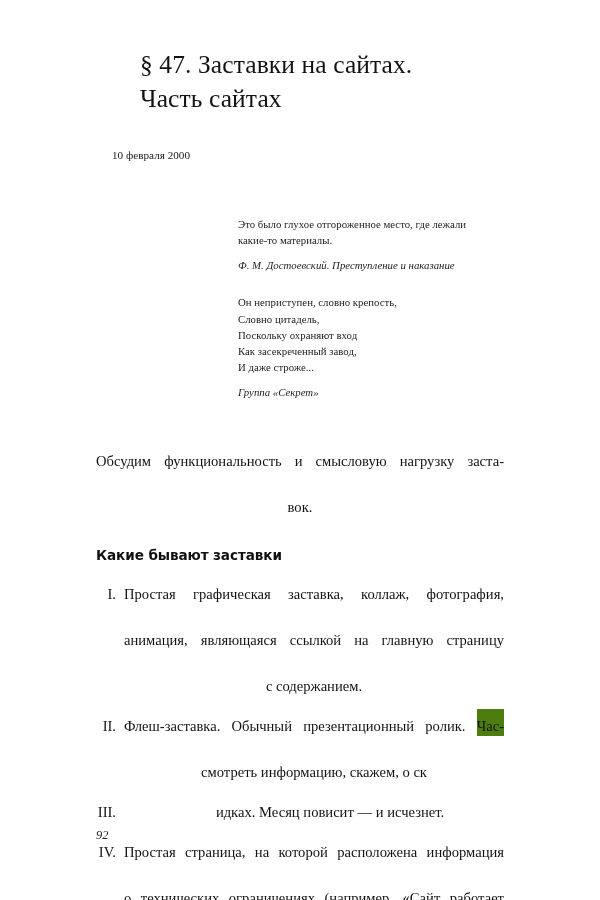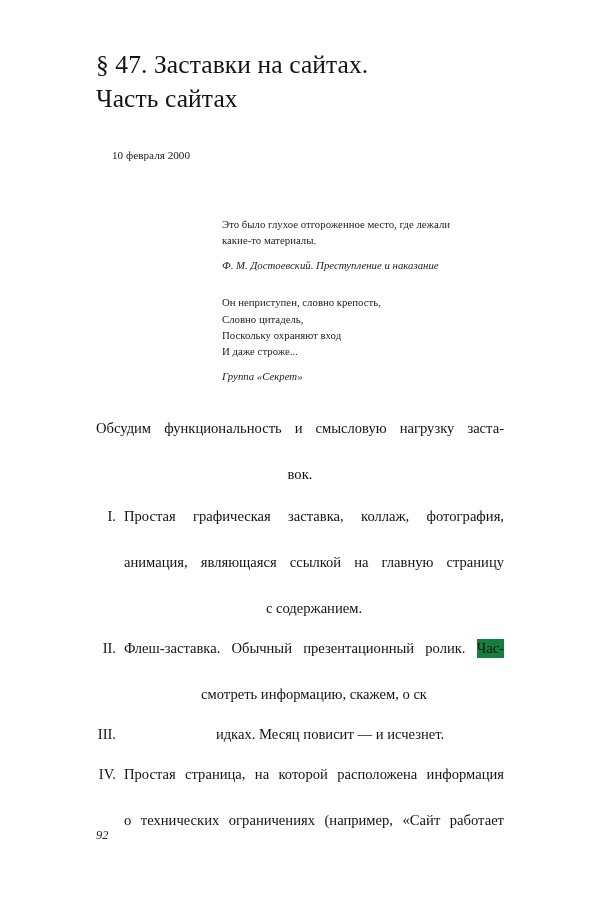--- a/index.html
+++ b/index.html
@@ -34,33 +34,34 @@
     font-family: "Liberation Serif", "DejaVu Serif", serif;
     font-weight: normal;
     font-size: 25.5px;
     line-height: 1.32;
     letter-spacing: 0.1px;
     color: #131313;
   }
   .title-line {
     display: block;
     white-space: nowrap;
+    margin-left: 44px;
   }
 
   .date {
     margin: 16px;
     padding-top: 17px;
     font-size: 11.2px;
     line-height: 1.3;
     color: #242424;
   }
 
   
   .epigraphs {
-    margin: 0;
+    margin: 16px;
     padding-top: 37px;
     padding-left: 126px;
     width: 282px;
     box-sizing: content-box;
   }
   .epigraph {
     font-size: 10.8px;
     line-height: 1.5;
     color: #1d1d1d;
   }
@@ -153,23 +154,23 @@
     height: 0;
   }
   .ln.last {
     text-align: center;
   }
   .ln.last::after {
     content: none;
   }
 
   mark.hl {
-    background: #15803d;
-    color: #131313;
-    padding: 1px 0 2px 0;
+    background: #4d7c0f;
+    color: #131313;
+    padding: 9px 0 2px 0;
     border-radius: 0;
   }
 
   
   .folio {
     position: absolute;
     left: 96px;
     top: 828px;
     font-size: 12.4px;
     line-height: 1.2;
@@ -195,31 +196,33 @@
       <div class="epigraph">
         <span class="epi-line">Это было глухое отгороженное место, где лежали</span>
         <span class="epi-line">какие-то материалы.</span>
         <span class="epi-source">Ф. М. Достоевский. Преступление и наказание</span>
       </div>
 
       <div class="epigraph">
         <span class="epi-line">Он неприступен, словно крепость,</span>
         <span class="epi-line">Словно цитадель,</span>
         <span class="epi-line">Поскольку охраняют вход</span>
+        <span class="epi-line">Как засекреченный завод,</span>
         <span class="epi-line">И даже строже...</span>
         <span class="epi-source">Группа «Секрет»</span>
       </div>
 
     </div>
 
     <p class="body-para">
       <span class="ln">Обсудим функциональность и смысловую нагрузку заста-</span>
       <span class="ln last">вок.</span>
     </p>
 
+    <h2 class="section-heading">Какие бывают заставки</h2>
 
     <ol class="roman-list">
 
       <li class="roman-item">
         <span class="roman-marker">I.</span>
         <span class="roman-text">
           <span class="ln">Простая графическая заставка, коллаж, фотография,</span>
           <span class="ln">анимация, являющаяся ссылкой на главную страницу</span>
           <span class="ln last">с содержанием.</span>
         </span>

